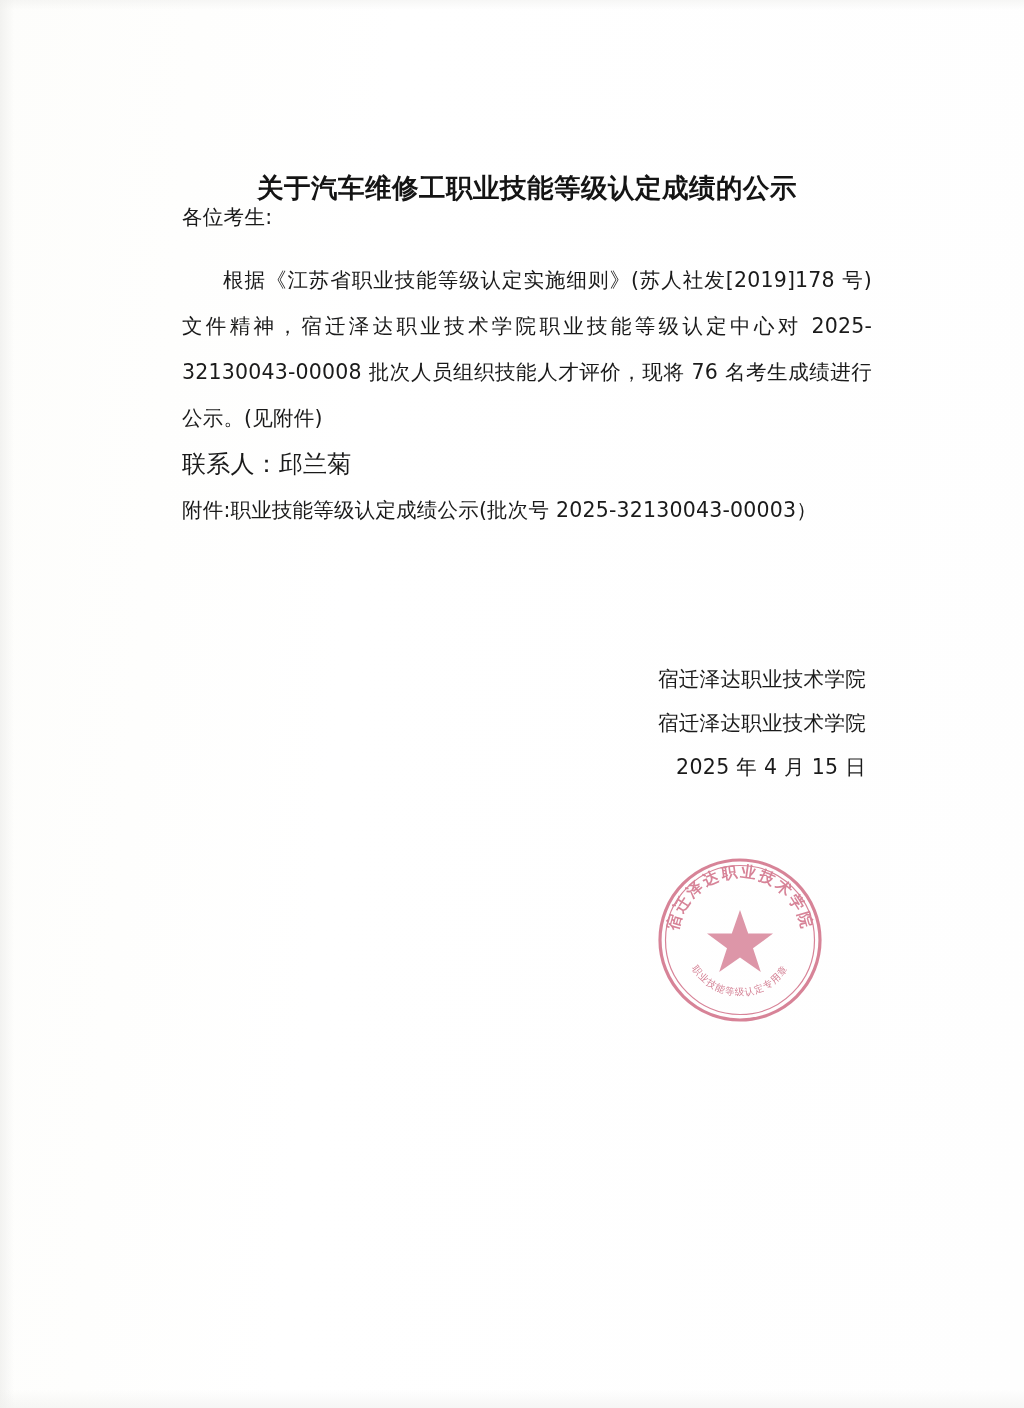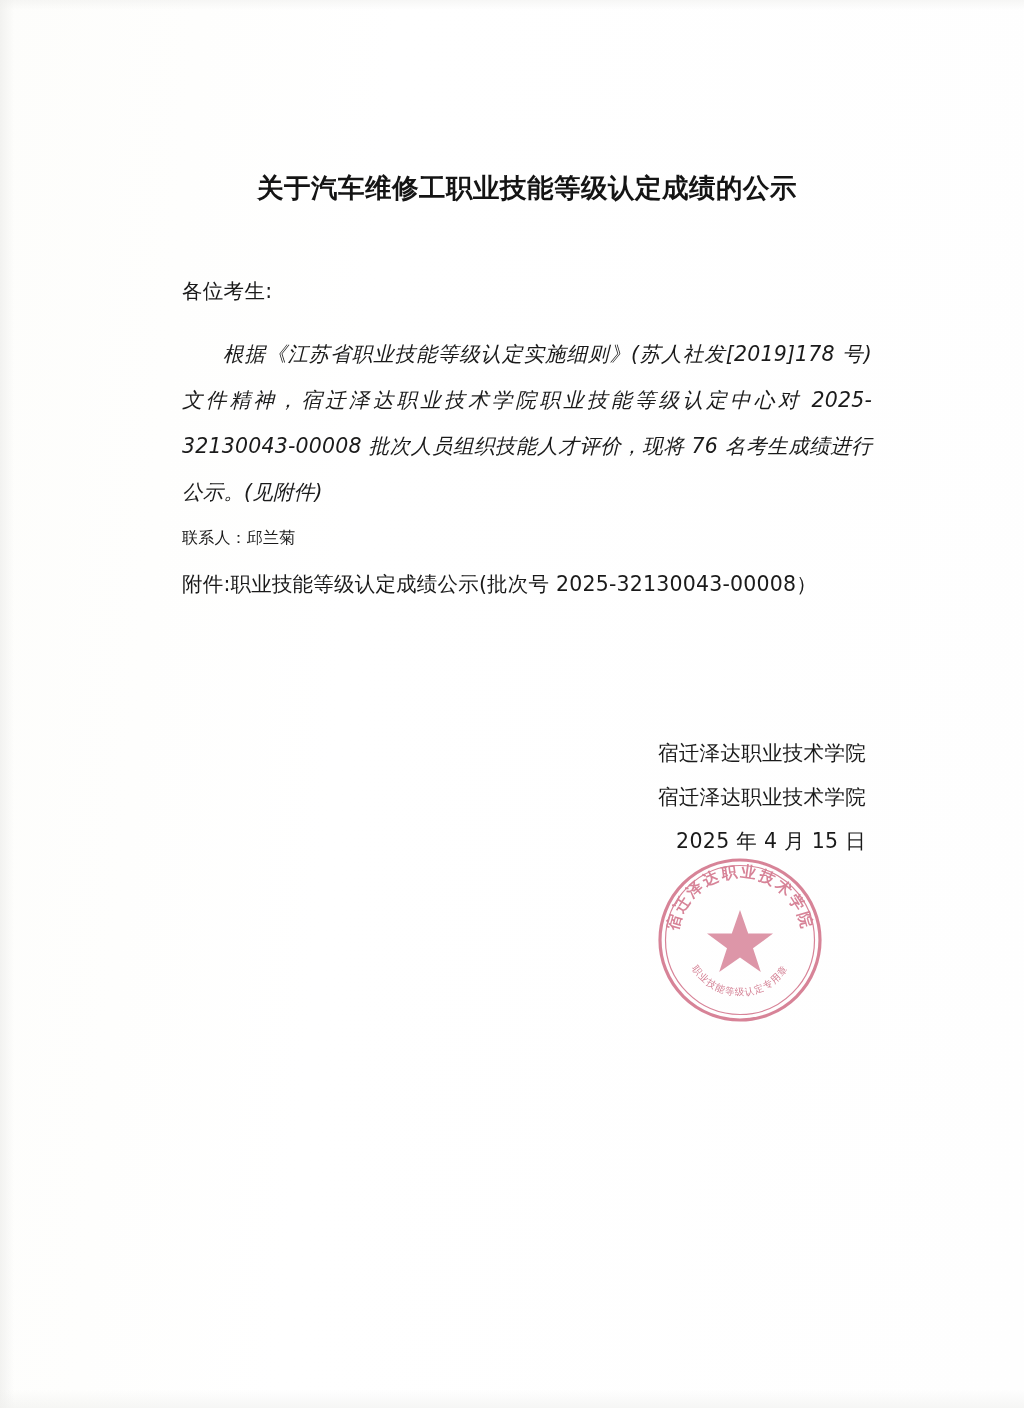--- a/index.html
+++ b/index.html
@@ -50,46 +50,44 @@
     width: 690px;
   }
 
   .doc-title {
     text-align: center;
     font-size: 26.5px;
     font-weight: bold;
     letter-spacing: 0.5px;
     font-family: "DejaVu Sans", "Liberation Sans", sans-serif;
     color: #141414;
-    margin-bottom: 74px;
     white-space: nowrap;
   }
 
   .salutation {
     font-size: 20.5px;
     line-height: 1.1;
     font-family: "DejaVu Sans", "Liberation Sans", sans-serif;
     margin-bottom: 28px;
     letter-spacing: .3px;
   }
 
   .para {
     font-size: 20.5px;
     line-height: 46px;
     font-family: "DejaVu Sans", "Liberation Sans", sans-serif;
     text-align: justify;
     text-justify: inter-character;
     letter-spacing: .2px;
-    font-style: italic;
   }
   .para.indent { text-indent: 2em; }
 
   .contact-row {
     display: flex;
-    font-size: 16px;
+    font-size: 24px;
     line-height: 46px;
     font-family: "DejaVu Sans", "Liberation Sans", sans-serif;
     letter-spacing: .2px;
   }
   .contact-row .person { width: 315px; }
 
   .attachment {
     font-size: 20.5px;
     line-height: 46px;
     font-family: "DejaVu Sans", "Liberation Sans", sans-serif;
@@ -136,21 +134,21 @@
 
     <div class="para indent">根据《江苏省职业技能等级认定实施细则》(苏人社发[2019]178 号)文件精神，宿迁泽达职业技术学院职业技能等级认定中心对 2025-32130043-00008 批次人员组织技能人才评价，现将 76 名考生成绩进行公示。(见附件)</div>
 
 
     <div class="contact-row">
       <span class="person">
         <span>联系人：</span><span>邱兰菊</span>
       </span>
     </div>
 
-    <div class="attachment">附件:职业技能等级认定成绩公示(批次号 2025-32130043-00008）</div>
+    <div class="attachment">附件:职业技能等级认定成绩公示(批次号 2025-32130043-00003）</div>
 
     <div class="signature">
       <div>宿迁泽达职业技术学院</div>
       <div>宿迁泽达职业技术学院</div>
       <div>2025 年 4 月 15 日</div>
     </div>
   </div>
 
   <div class="seal">
     <svg width="170" height="170" viewBox="0 0 170 170" aria-hidden="true">

